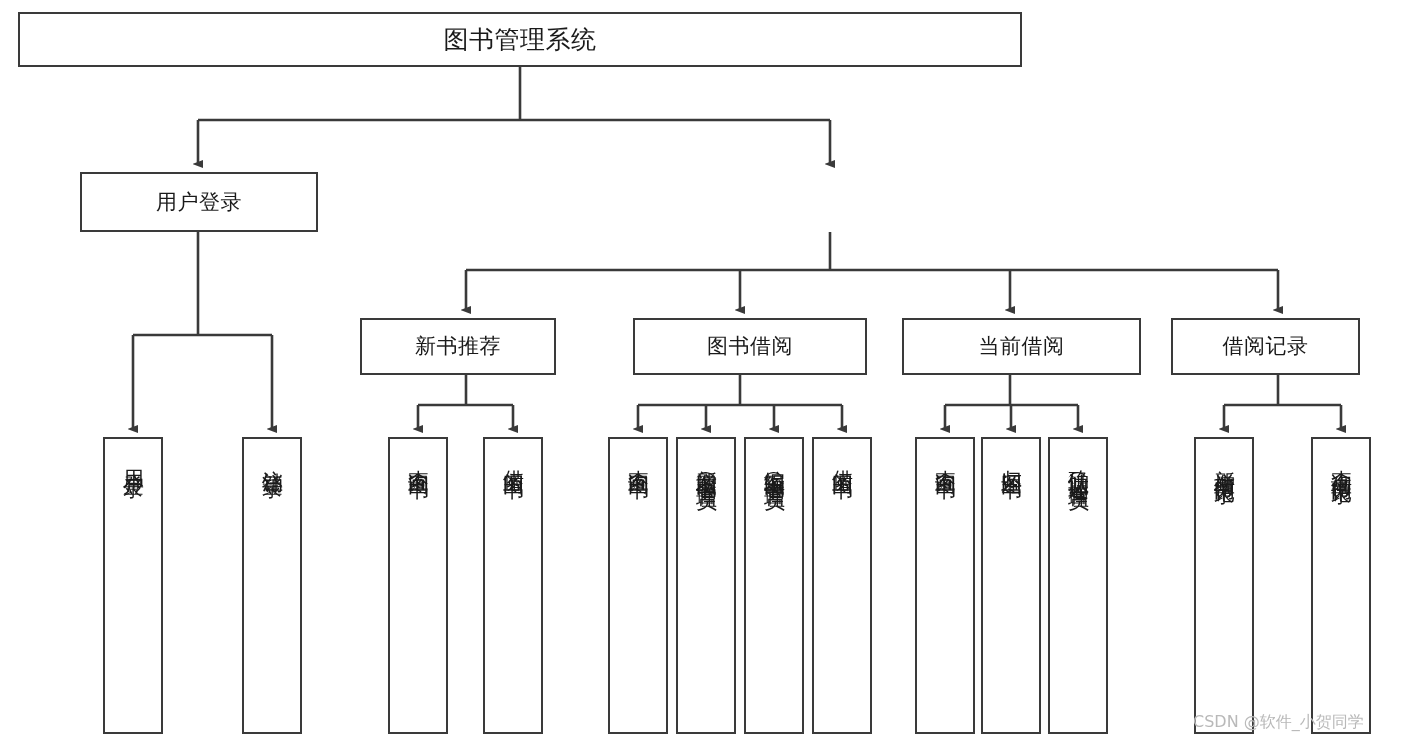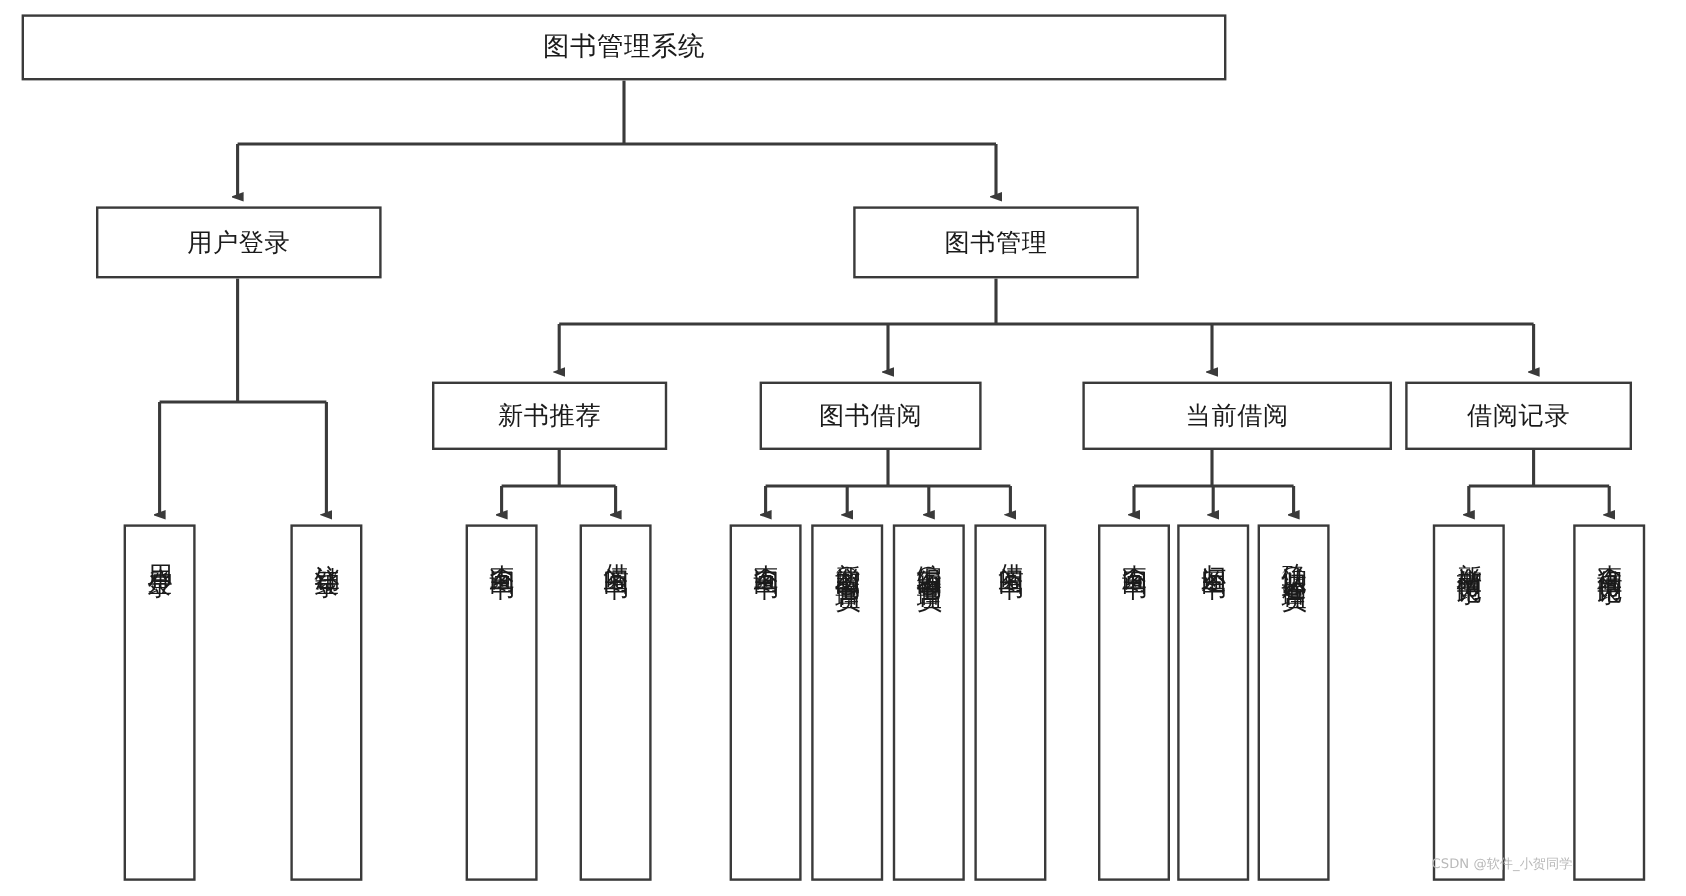--- a/index.html
+++ b/index.html
@@ -49,27 +49,27 @@
     padding-top: 14px;
   }
   .node.vert .node-label {
     writing-mode: vertical-rl;
     text-orientation: upright;
     font-size: 21px;
     letter-spacing: 3px;
     line-height: 1;
   }
   .node.root .node-label {
-    font-size: 22px;
+    font-size: 25px;
   }
   #watermark {
     position: absolute;
     left: 1193px;
     top: 712px;
-    font-size: 11px;
+    font-size: 16px;
     color: #b9b9b9;
     white-space: nowrap;
     user-select: none;
   }
 </style>
 </head>
 <body>
 
 <div id="canvas">
 
@@ -123,31 +123,28 @@
     </g>
   </svg>
 
   <div class="node horiz root" style="left:18px; top:12px; width:1004px; height:55px;">
     <span class="node-label">图书管理系统</span>
   </div>
 
   <div class="node horiz" style="left:80px; top:172px; width:238px; height:60px;">
     <span class="node-label">用户登录</span>
   </div>
-  <div class="node horiz" style="left:711px; top:172px; width:238px; height:60px;">
-    <span class="node-label">图书管理</span>
-  </div>
 
   <div class="node horiz" style="left:360px; top:318px; width:196px; height:57px;">
     <span class="node-label">新书推荐</span>
   </div>
-  <div class="node horiz" style="left:633px; top:318px; width:185px; height:57px;">
+  <div class="node horiz" style="left:633px; top:318px; width:234px; height:57px;">
     <span class="node-label">图书借阅</span>
   </div>
-  <div class="node horiz" style="left:902px; top:318px; width:258px; height:57px;">
+  <div class="node horiz" style="left:902px; top:318px; width:239px; height:57px;">
     <span class="node-label">当前借阅</span>
   </div>
   <div class="node horiz" style="left:1171px; top:318px; width:189px; height:57px;">
     <span class="node-label">借阅记录</span>
   </div>
 
   <div class="node vert" style="left:103px; top:437px; width:60px; height:297px;">
     <span class="node-label">用户登录</span>
   </div>
   <div class="node vert" style="left:242px; top:437px; width:60px; height:297px;">

